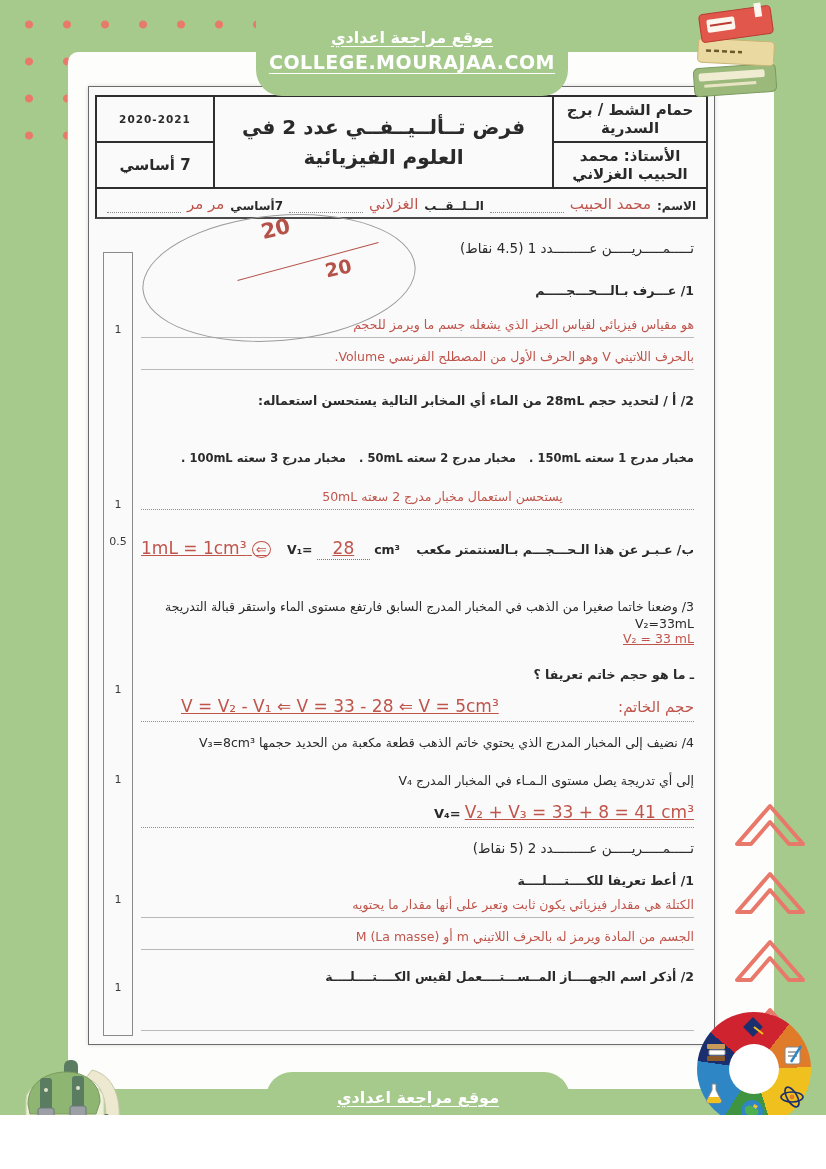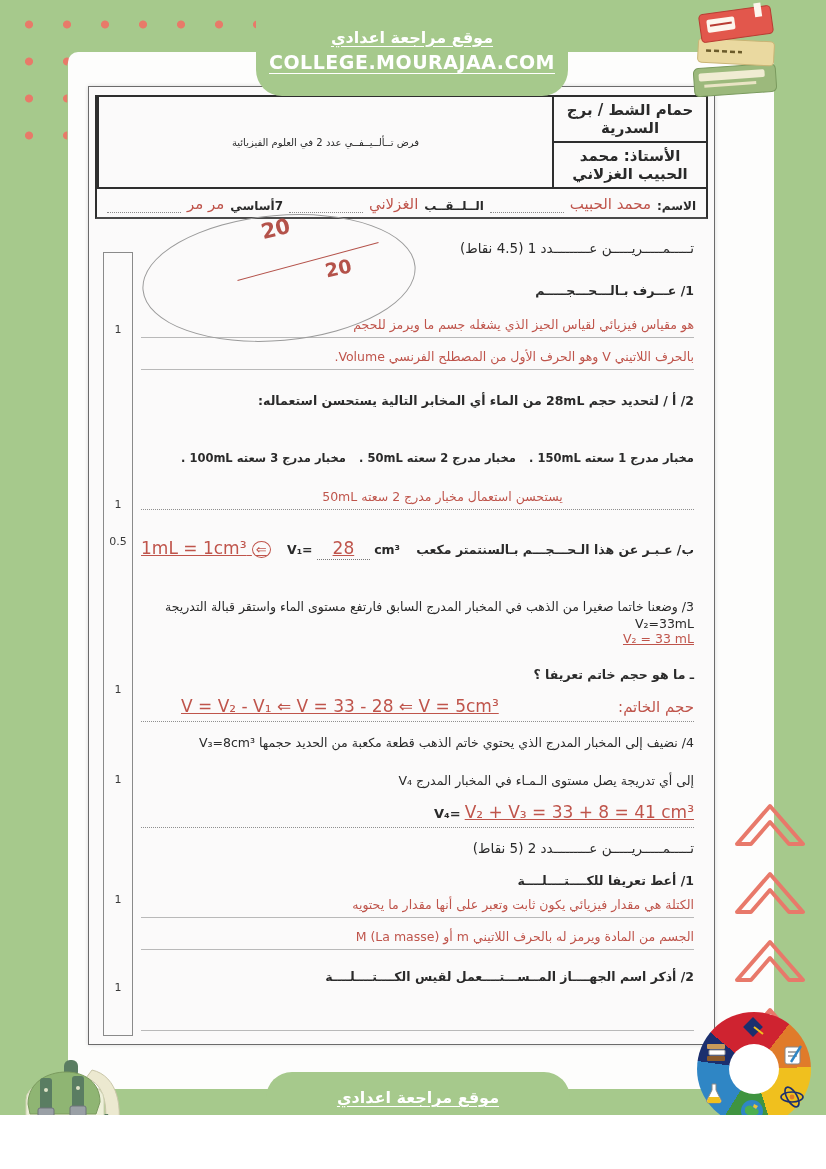--- a/index.html
+++ b/index.html
@@ -24,21 +24,21 @@
 
   
   .paper{position:absolute;left:88px;top:86px;width:625px;height:957px;background:#fbfafa;border:1.5px solid #6b6b6b;z-index:2;direction:rtl;color:#2a2a2a;box-shadow:0 0 4px rgba(0,0,0,.15);}
   .htable{position:absolute;right:6px;left:6px;top:8px;height:90px;display:flex;direction:rtl;border:2px solid #2e2e2e;}
   .hcol{display:flex;flex-direction:column;}
   .hcol-right{width:152px;border-left:2px solid #2e2e2e;}
   .hcol-mid{flex:1;border-left:2px solid #2e2e2e;display:flex;align-items:center;justify-content:center;}
   .hcol-left{width:116px;}
   .hcell{flex:1;display:flex;align-items:center;justify-content:center;font-size:15px;font-weight:bold;padding:2px 4px;text-align:center;}
   .hcell+.hcell{border-top:2px solid #2e2e2e;}
-  .title-cell{font-size:10px;font-weight:normal;text-align:center;line-height:1.5;}
+  .title-cell{font-size:20px;font-weight:bold;text-align:center;line-height:1.5;}
   .year{font-size:10.5px;font-weight:bold;letter-spacing:1px;}
 
   .identity{position:absolute;right:6px;left:6px;top:98px;height:28px;display:flex;align-items:flex-end;gap:6px;direction:rtl;border-left:2px solid #2e2e2e;border-right:2px solid #2e2e2e;border-bottom:2px solid #4a4a4a;padding:0 10px 4px 10px;font-size:12px;}
   .leader{flex:1;border-bottom:1.5px dotted #8a8a8a;height:12px;}
   .plabel{font-weight:bold;white-space:nowrap;}
 
   .hand{color:#bf544b;font-size:15px;white-space:nowrap;}
   .hand-lg{font-size:17px;text-decoration:underline;}
   .hand-sm{font-size:15px;}
   .ltr{direction:ltr;unicode-bidi:isolate;}
@@ -114,20 +114,24 @@
   <div class="paper">
 
     <div class="htable">
       <div class="hcol hcol-right">
         <div class="hcell">حمام الشط / برج السدرية</div>
         <div class="hcell">الأستاذ: محمد الحبيب الغزلاني</div>
       </div>
       <div class="hcol-mid">
         <div class="title-cell">فرض تــألــيــفــي عدد 2 في العلوم الفيزيائية</div>
       </div>
+      <div class="hcol hcol-left">
+        <div class="hcell year">2020-2021</div>
+        <div class="hcell">7 أساسي</div>
+      </div>
     </div>
 
     <div class="identity">
       <span class="plabel">الاسم:</span>
       <span class="hand hand-sm">محمد الحبيب</span>
       <span class="leader"></span>
       <span class="plabel">الــلــقــب</span>
       <span class="hand hand-sm">الغزلاني</span>
       <span class="leader"></span>
       <span class="plabel">7أساسي</span>

